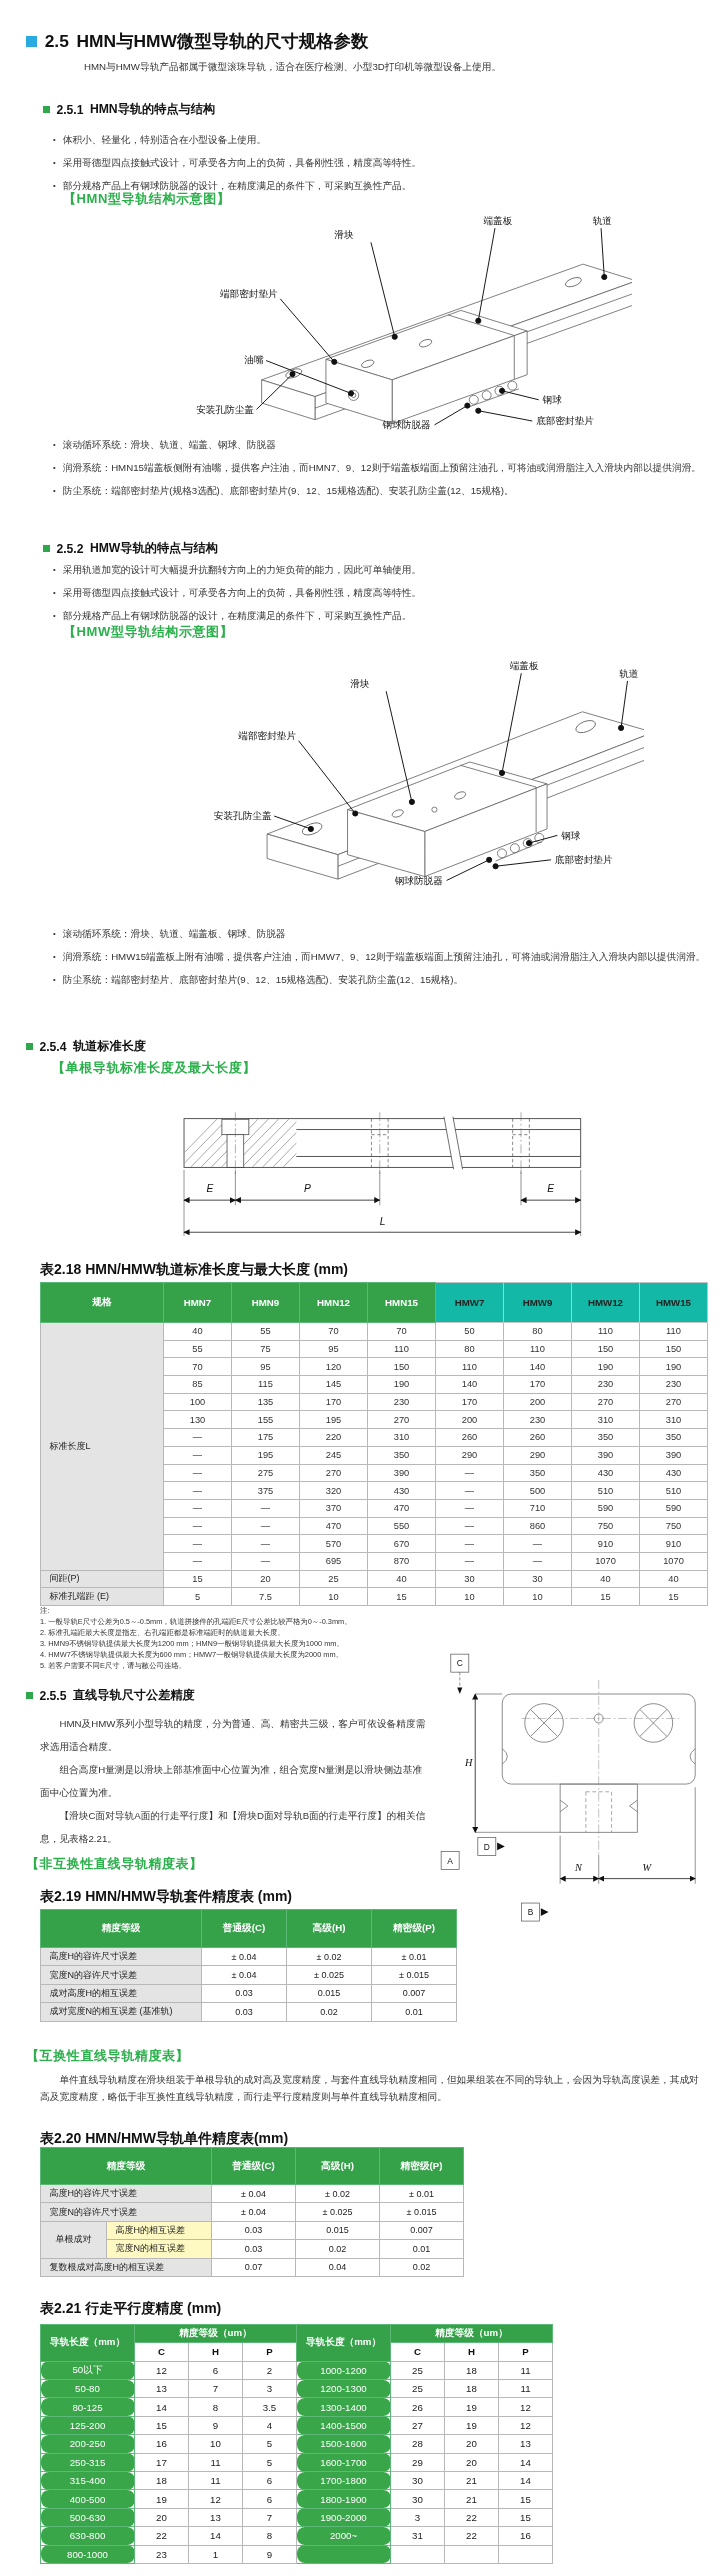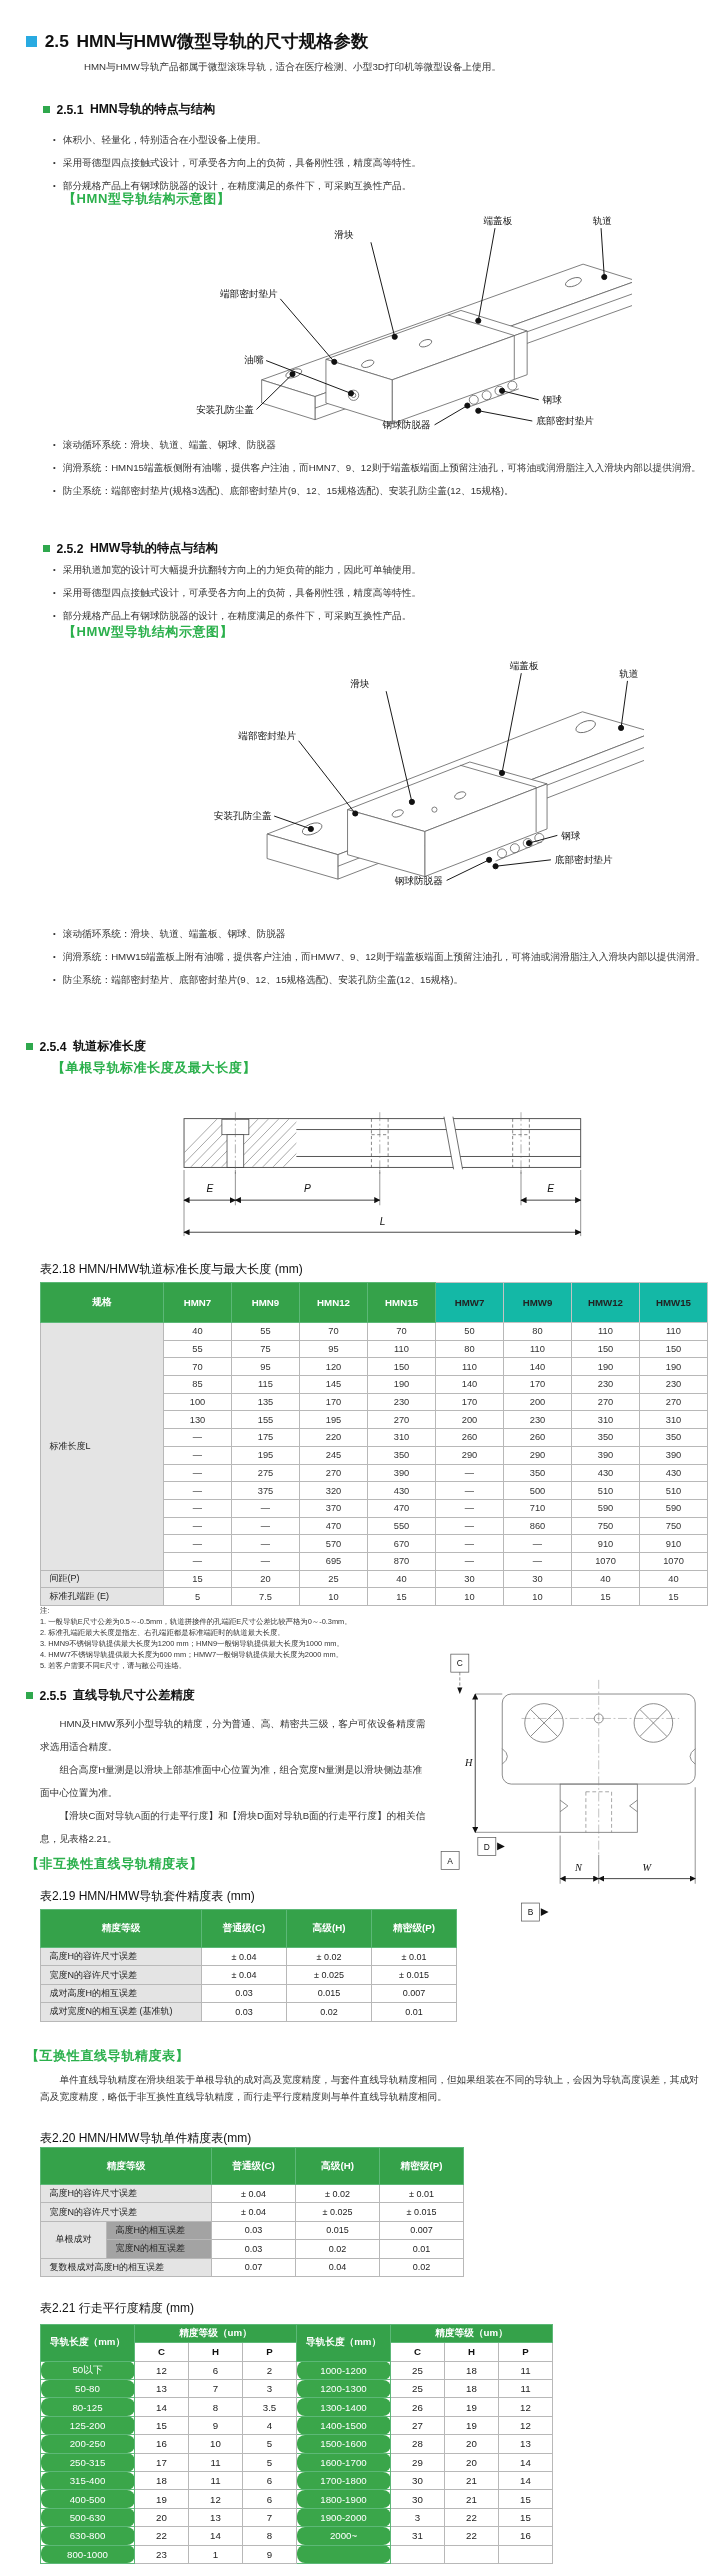--- a/index.html
+++ b/index.html
@@ -19,21 +19,21 @@
   ul.blist li::before{content:"•";position:absolute;left:0;top:0;font-size:7.7px;color:#333;}
   ul.blist.wrap li{line-height:23px;}
   
   .notes{font-size:7.4px;color:#333;line-height:11px;}
   .notes div{white-space:nowrap;}
   
   .para{font-size:9.7px;color:#333;line-height:23px;}
   .para p{margin:0;text-indent:2em;}
   .para2{font-size:9.7px;color:#333;line-height:17.4px;}
   .para2 p{margin:0;text-indent:2em;}
-  .tbl-title{font-size:12px;font-weight:400;color:#111;}
+  .tbl-title{font-size:14px;font-weight:700;color:#111;}
   
   table.t{border-collapse:collapse;text-align:center;}
   table.t th,table.t td{border:0.6px solid #b8b8b8;padding:0;font-weight:400;}
   table.t .hg{background:#35a24a;color:#fff;font-weight:700;border-color:#5cb877;}
   table.t .hw{background:#14b8a6;color:#222;font-weight:700;border-color:#c3c3c3;}
   table.t .lab{background:#e4e4e4;color:#222;text-align:left;padding-left:8.4px;font-size:9px;}
   
   #t218{left:40px;top:1282px;font-size:9.3px;}
   #t218 thead th{height:39px;width:67px;font-size:9.7px;}
   #t218 thead th:first-child{width:122px;}
@@ -43,21 +43,21 @@
   #t219 thead th{height:37px;font-size:9.7px;}
   #t219 thead th:first-child{width:160px;}
   #t219 thead th + th{width:84px;}
   #t219 tbody td{height:17.4px;}
   #t220{left:40px;top:2147px;font-size:9px;}
   #t220 thead th{height:36px;font-size:9.7px;}
   #t220 thead th:first-child{width:170px;}
   #t220 thead th + th{width:83px;}
   #t220 tbody td{height:17.4px;}
   #t220 .gcol{width:65px;background:#e4e4e4;text-align:center;padding-left:0;}
-  #t220 .lab2{background:#a3a3a3;text-align:left;padding-left:8.4px;}
+  #t220 .lab2{background:#fef9c3;text-align:left;padding-left:8.4px;}
   
   #t221{left:40px;top:2324px;font-size:9.7px;}
   #t221 thead th{height:16.7px;font-size:9.7px;}
   #t221 .sub{background:#fff;color:#111;font-weight:700;height:18px;}
   #t221 .lenh{width:93px;margin-top:18px;}
   #t221 .gradeh{width:160px;}
   #t221 .lenc{background:#3aa64a;color:#fff;font-weight:400;border-color:#5cb877;}
   #t221 tbody td{height:17.4px;width:53px;background:#fff;color:#222;}
   #t221 tbody th{height:17.4px;border-radius:8px;}
   

